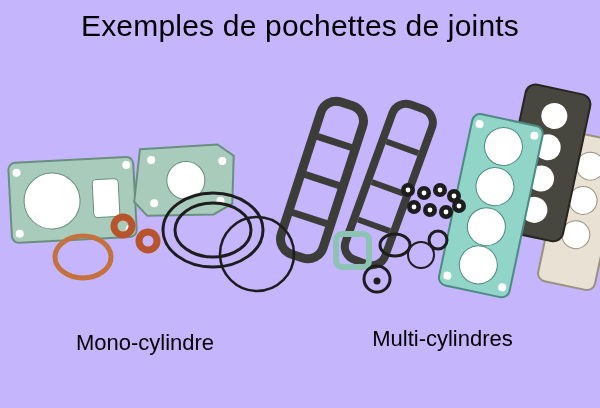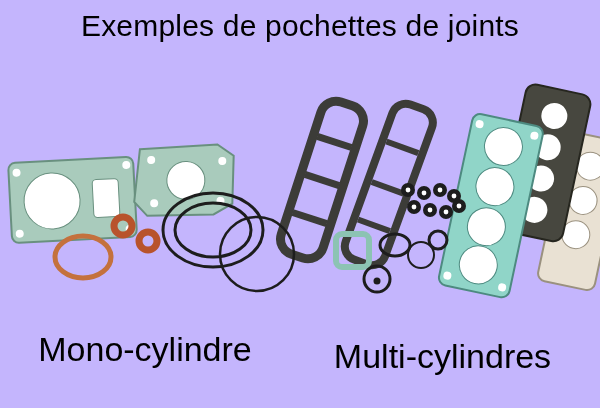--- a/index.html
+++ b/index.html
@@ -22,26 +22,26 @@
     top: 8px; left: 0;
     width: 600px;
     text-align: center;
     font-size: 30px;
     line-height: 36px;
     font-weight: 400;
     letter-spacing: 0.2px;
   }
   .caption {
     position: absolute;
-    font-size: 34px;
+    font-size: 22px;
     font-weight: 400;
     text-align: center;
   }
   .caption-mono  { top: 330px; left: 25px;  width: 240px; }
-  .caption-multi { top: 337px; left: 315px; width: 255px; }
+  .caption-multi { top: 326px; left: 315px; width: 255px; }
 </style>
 </head>
 <body>
 
 <div class="page">
 
   <svg class="artwork" viewBox="0 0 600 408" xmlns="http://www.w3.org/2000/svg">
 
     <g transform="rotate(12 580 210)">
       <rect x="552" y="135" width="58" height="152" rx="8" stroke="#9a917f" stroke-width="2" fill="#e9e1d3"></rect>

